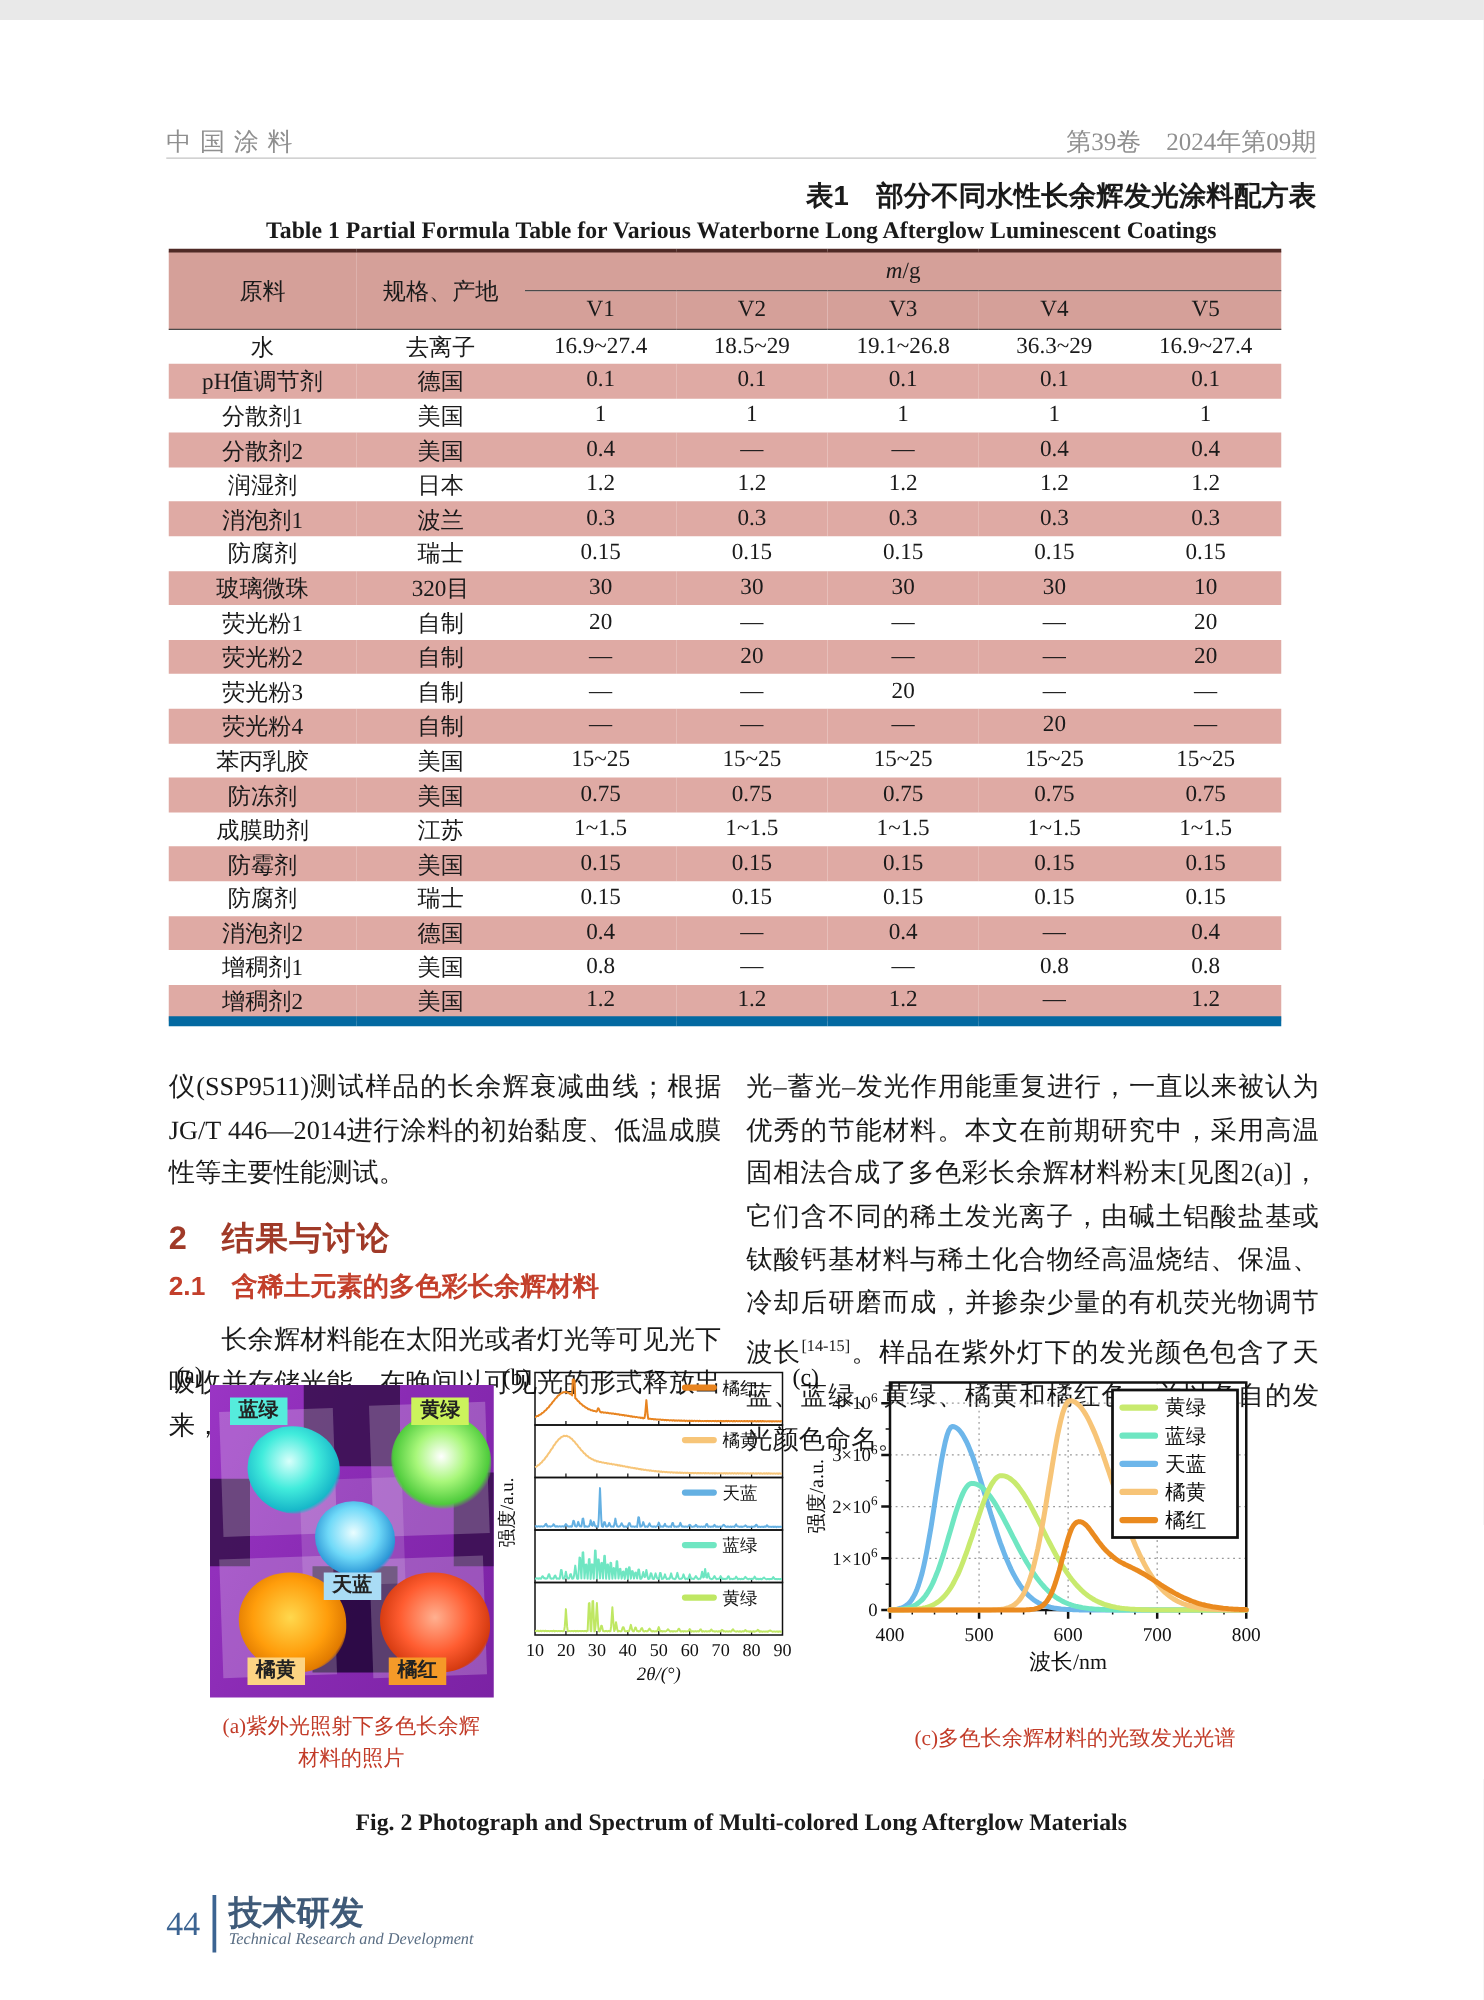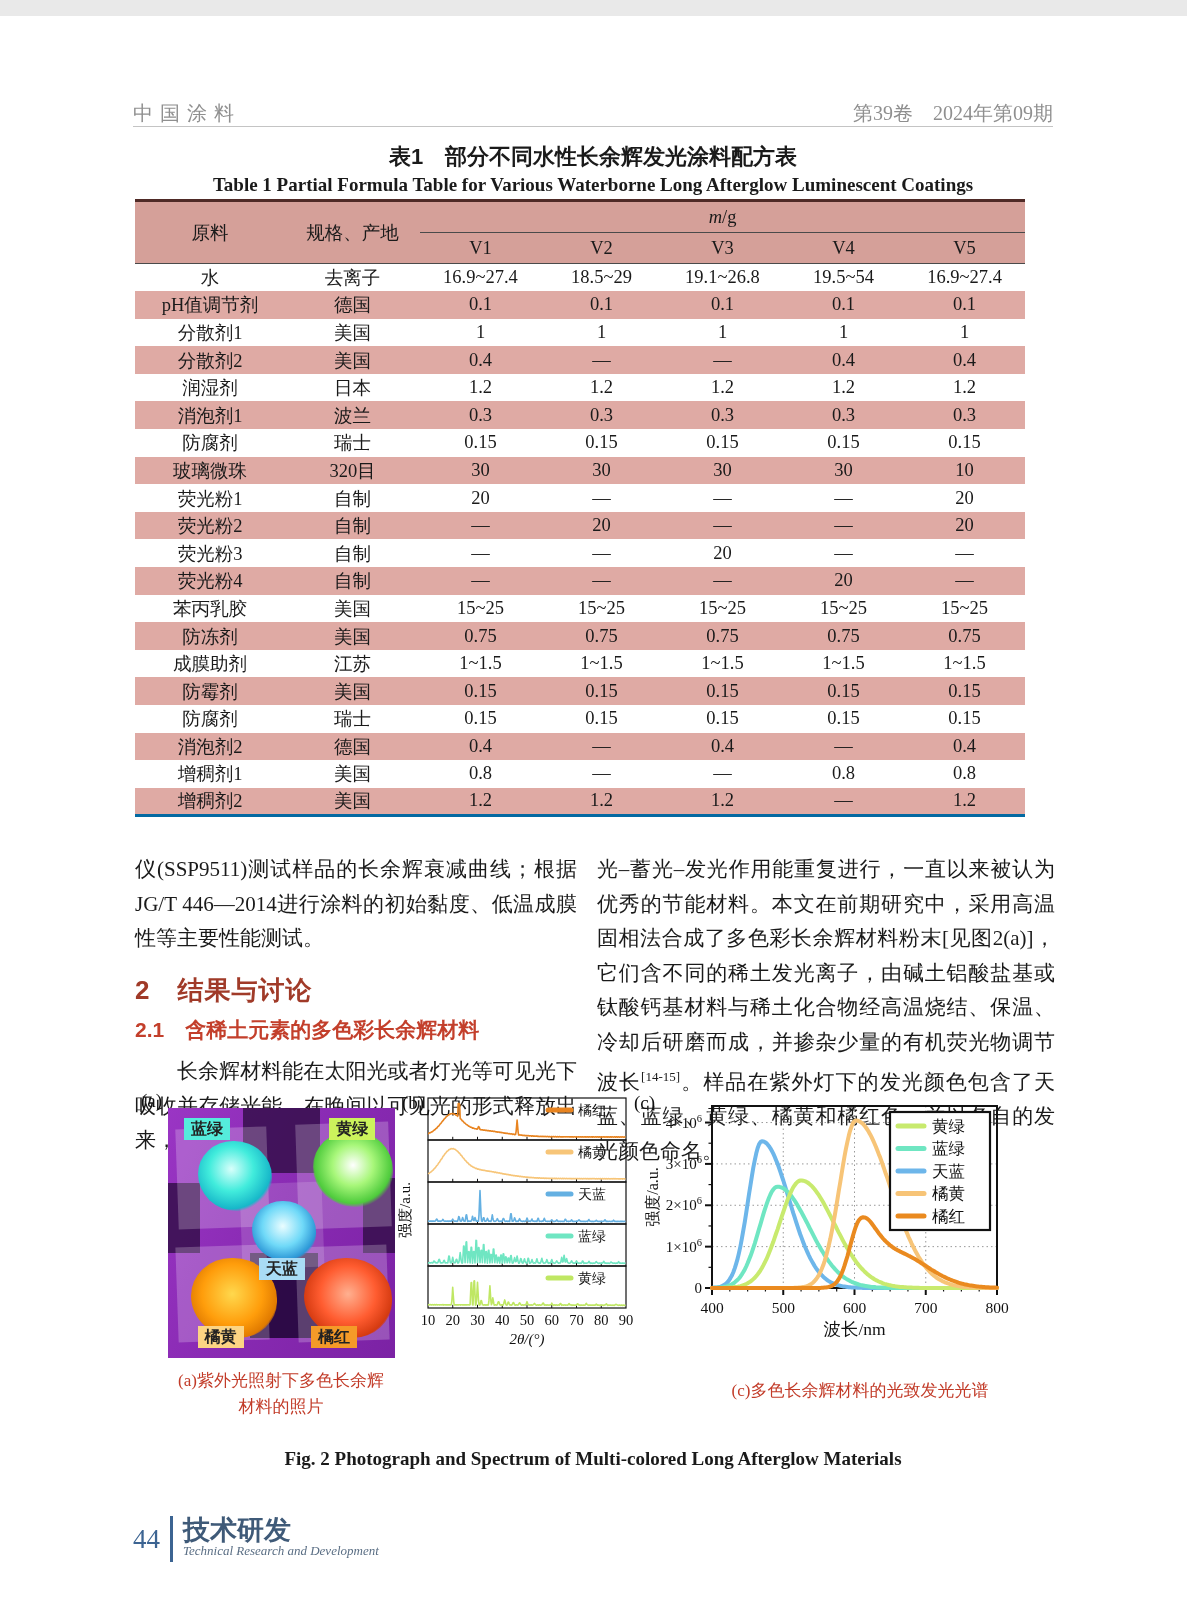--- a/index.html
+++ b/index.html
@@ -4,26 +4,26 @@
 <style>
   html,body{margin:0;padding:0;background:#e9e9e9;}
   .page{position:relative;width:1187px;height:1600px;background:#ffffff;margin:16px auto;overflow:hidden;
         font-family:"Liberation Serif","DejaVu Serif",serif;color:#1a1a1a;}
   
   .runhead{position:absolute;left:133px;top:84px;width:920px;display:flex;justify-content:space-between;
            color:#8f8f8f;font-size:20px;}
   .runhead .j{letter-spacing:7px;}
   .hrule{position:absolute;left:133px;top:110px;width:920px;height:1px;background:#c4c4c4;}
   
-  .t-title-zh{position:absolute;left:133px;top:126px;width:920px;text-align:center;font-weight:bold;
+  .t-title-zh{position:absolute;left:133px;top:126px;width:920px;text-align:right;font-weight:bold;
               font-size:22px;font-family:"Liberation Sans","DejaVu Sans",sans-serif;}
   .t-title-en{position:absolute;left:133px;top:158px;width:920px;text-align:center;font-weight:bold;font-size:19px;}
   
   table.formula{position:absolute;left:135px;top:183px;width:890px;border-collapse:collapse;table-layout:fixed;
-                border-top:3px solid #4f2a26;border-bottom:3px solid #0369a1;font-size:18.5px;}
+                border-top:3px solid #4f2a26;border-bottom:8px solid #0369a1;font-size:18.5px;}
   table.formula th,table.formula td{padding:0;font-weight:normal;text-align:center;vertical-align:middle;}
   thead tr{background:#d5a099;}
   thead{border-bottom:1.5px solid #4a4a4a;}
   th.unit-cell{border-bottom:1px solid #4a4a4a;height:30px;}
   th.rowspan2{height:60px;}
   tr.h2row th{height:30px;}
   tbody tr{height:27.6px;}
   tbody tr.alt{background:#dfaaa4;}
   td.mat{text-align:left;padding-left:22px;}
   .ital{font-style:italic;}
@@ -104,21 +104,21 @@
           <th>V5</th>
         </tr>
     </thead>
     <tbody>
         <tr>
           <td class="mat">水</td>
           <td>去离子</td>
           <td>16.9~27.4</td>
           <td>18.5~29</td>
           <td>19.1~26.8</td>
-          <td>19.5~54</td>
+          <td>36.3~29</td>
           <td>16.9~27.4</td>
         </tr>
         <tr class="alt">
           <td class="mat">pH值调节剂</td>
           <td>德国</td>
           <td>0.1</td>
           <td>0.1</td>
           <td>0.1</td>
           <td>0.1</td>
           <td>0.1</td>

